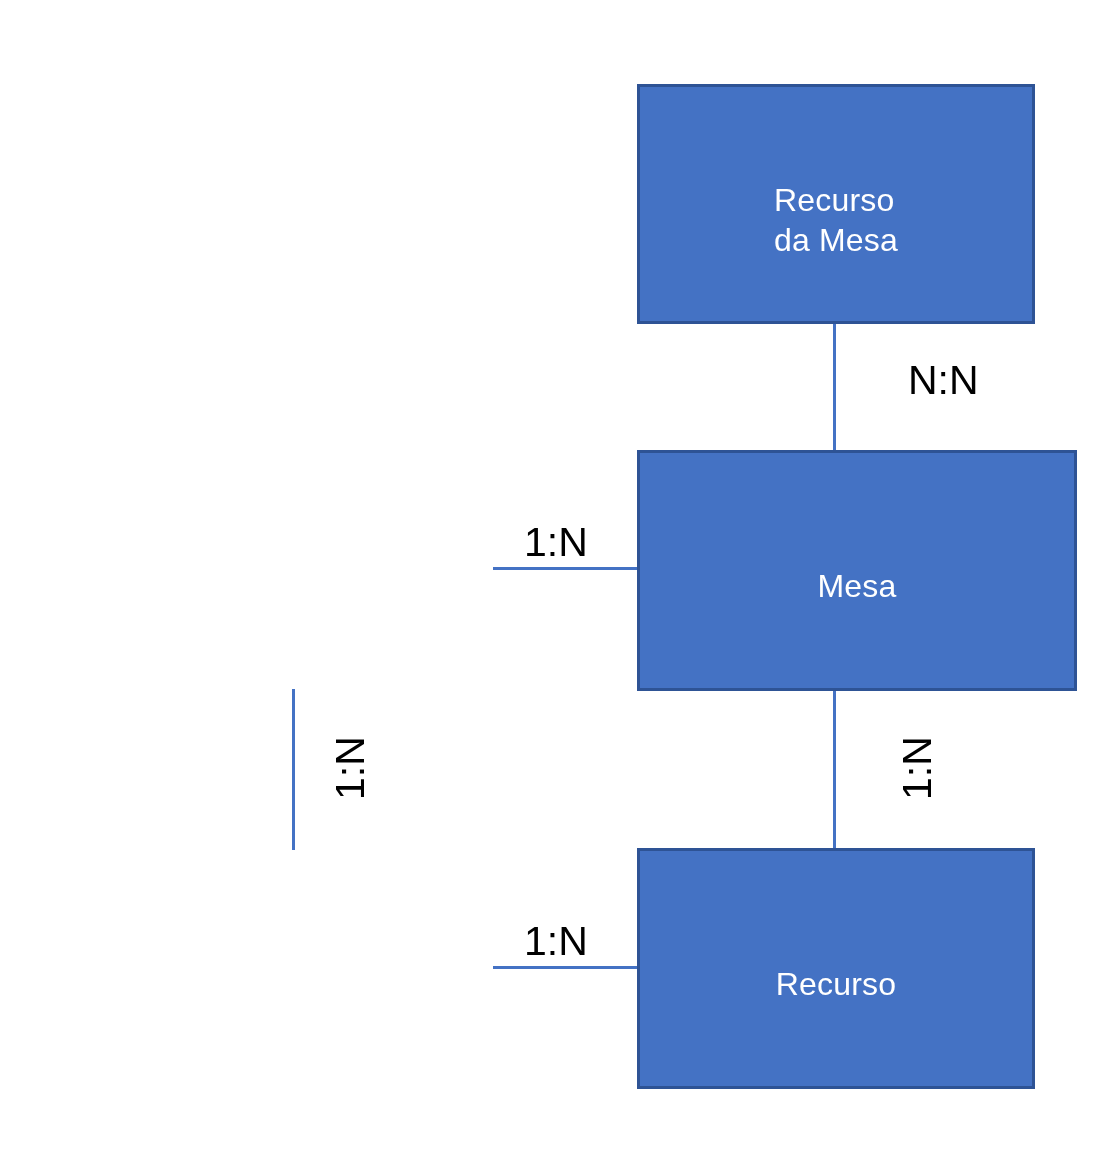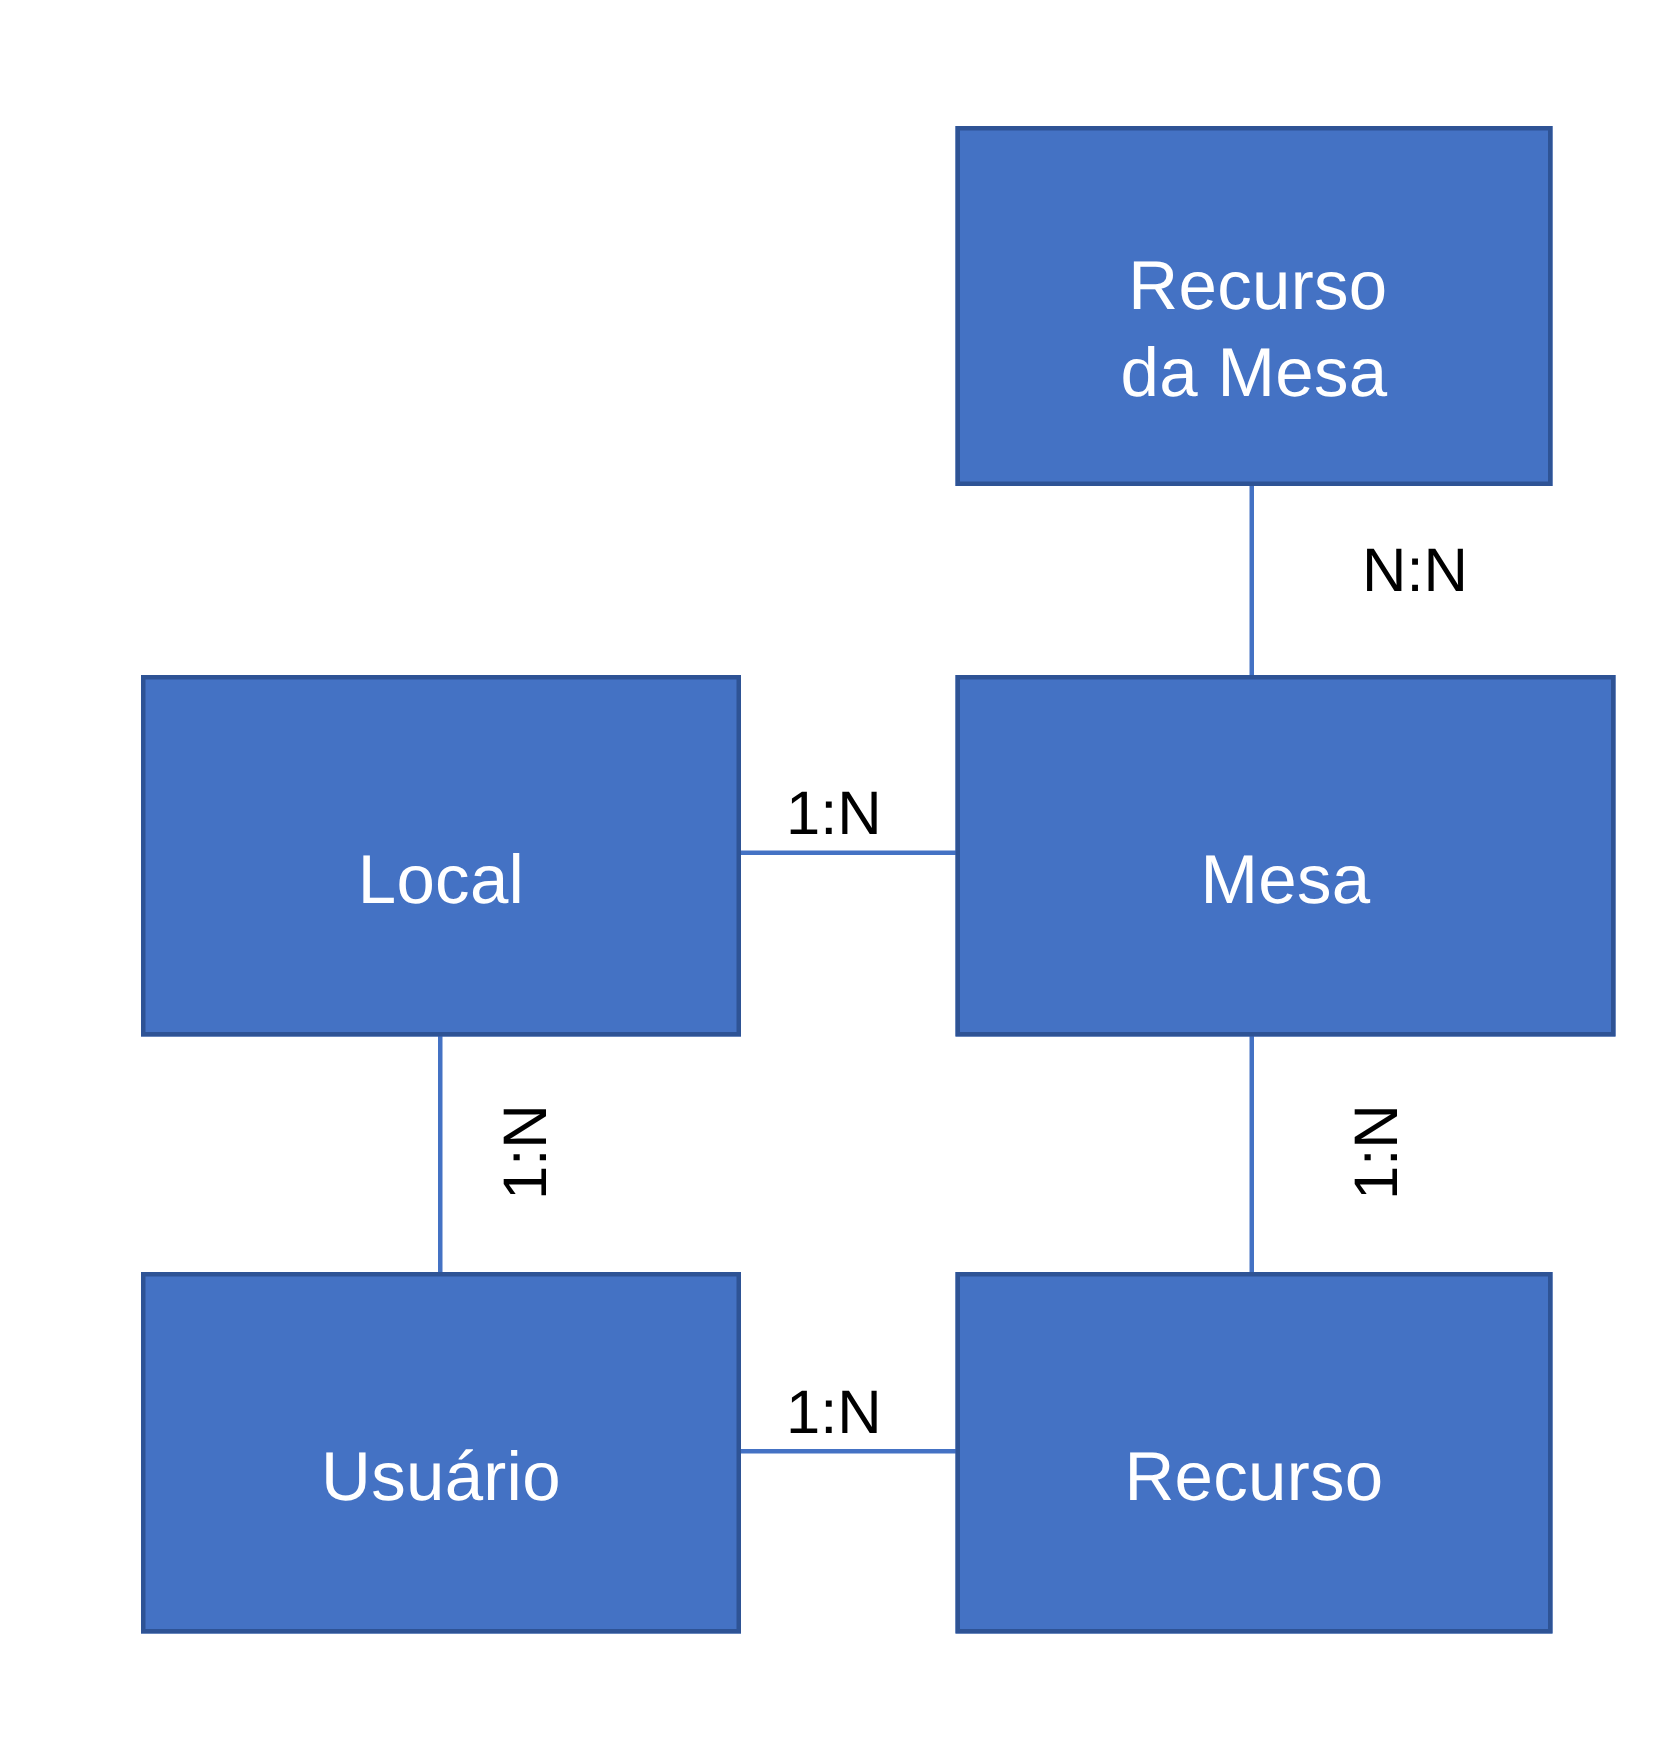--- a/index.html
+++ b/index.html
@@ -24,24 +24,24 @@
     background: #4472C4;
     border: 3px solid #2E5395;
     display: flex;
     align-items: center;
     justify-content: center;
     z-index: 3;
   }
   .entity-label {
     color: #FFFFFF;
     font-family: "Liberation Sans", sans-serif;
-    font-size: 46px;
+    font-size: 32px;
     font-weight: 400;
     line-height: 1.26;
-    text-align: right;
+    text-align: left;
     white-space: pre-line;
     letter-spacing: 0.2px;
     margin-top: 32px;
   }
   .connector {
     position: absolute;
     background: #4472C4;
     z-index: 1;
   }
   .connector-v {
@@ -94,31 +94,25 @@
   <div class="connector connector-h" id="conn-local-mesa"></div>
   <div class="connector connector-v" id="conn-local-usuario"></div>
   <div class="connector connector-v" id="conn-mesa-reserva"></div>
   <div class="connector connector-h" id="conn-usuario-reserva"></div>
 
   <div class="entity-box" id="box-recurso-da-mesa">
     <span class="entity-label">Recurso
 da Mesa</span>
   </div>
 
-  <div class="entity-box" id="box-local">
-    <span class="entity-label">Local</span>
-  </div>
 
   <div class="entity-box" id="box-mesa">
     <span class="entity-label">Mesa</span>
   </div>
 
-  <div class="entity-box" id="box-usuario">
-    <span class="entity-label">Usuário</span>
-  </div>
 
   <div class="entity-box" id="box-reserva">
     <span class="entity-label">Recurso</span>
   </div>
 
   <span class="card-label" id="card-recurso-mesa">N:N</span>
 
   <span class="card-label" id="card-local-mesa">1:N</span>
 
   <span class="card-label card-label-rot" id="card-local-usuario">1:N</span>

